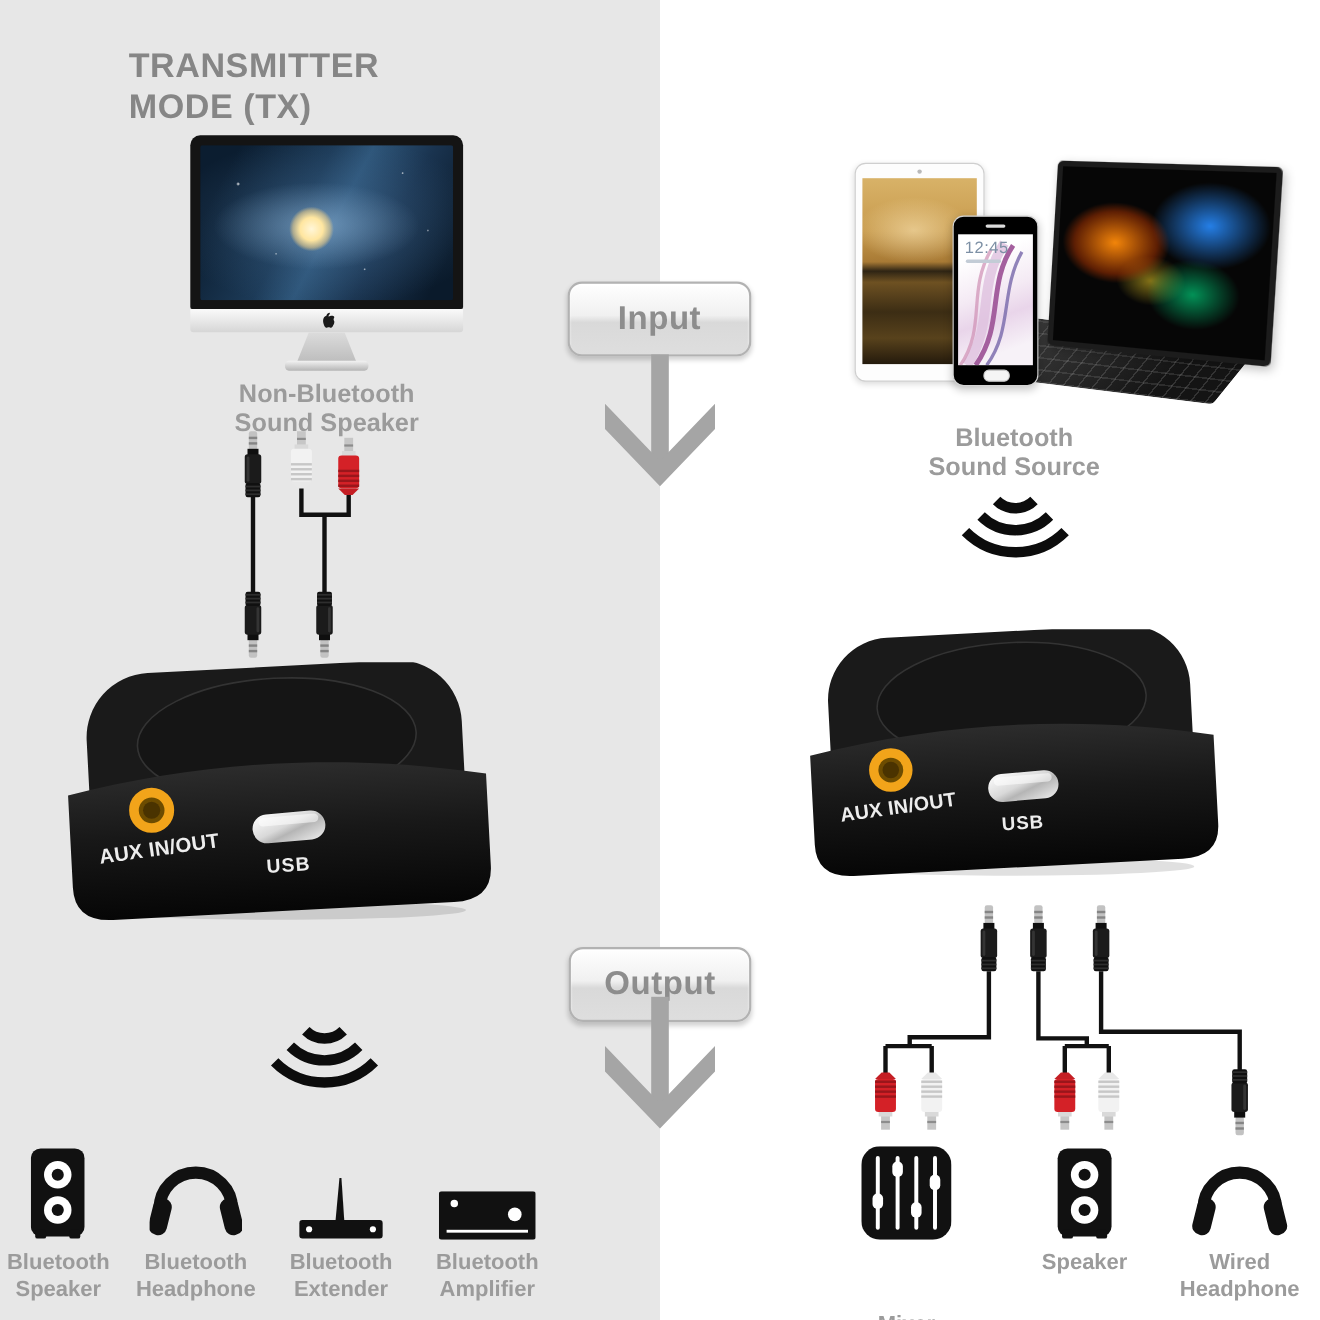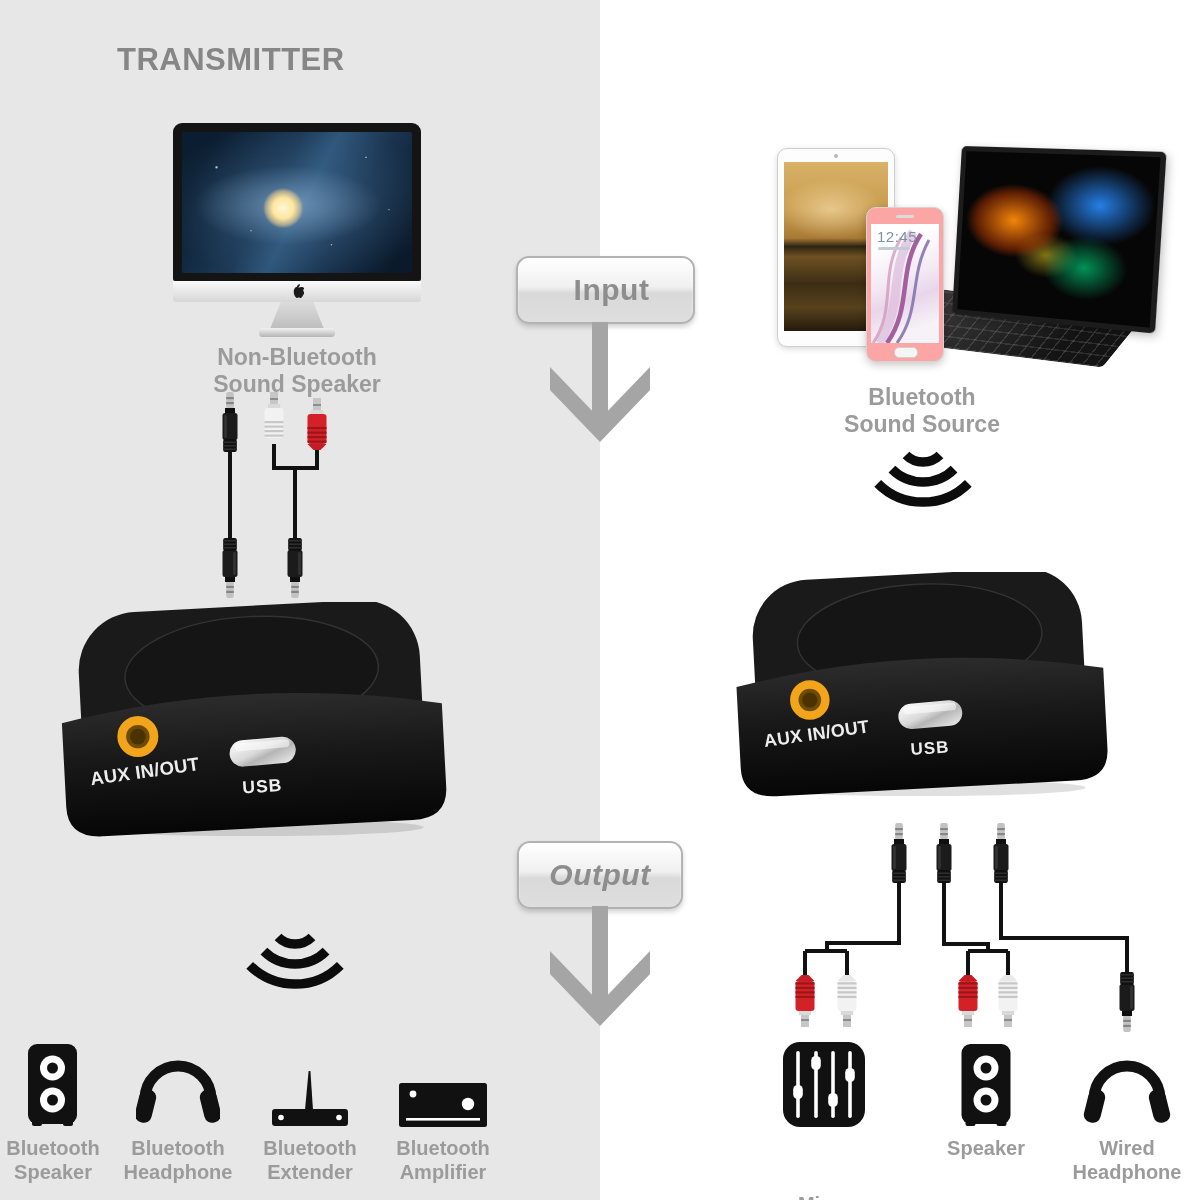--- a/index.html
+++ b/index.html
@@ -56,21 +56,21 @@
       radial-gradient(ellipse 55px 42px at 66% 68%, rgba(0,220,130,.65), transparent 72%),
       radial-gradient(ellipse 42px 30px at 46% 62%, rgba(255,220,40,.5), transparent 72%),
       #060606;
     border:5px solid #1c1c1c;border-radius:5px;box-shadow:2px 3px 8px rgba(0,0,0,.25);}
   .laptop-base{position:absolute;left:-4px;top:148px;width:216px;height:58px;
     transform:rotateZ(7deg) skewX(-32deg);transform-origin:left top;border-radius:4px;
     background:
       repeating-linear-gradient(90deg, rgba(160,160,160,.22) 0 1.5px, transparent 1.5px 13px),
       repeating-linear-gradient(0deg, rgba(160,160,160,.18) 0 1.5px, transparent 1.5px 11px),
       linear-gradient(100deg,#3c3c3c,#141414 75%);}
-  .phone{position:absolute;left:96px;top:67px;width:76px;height:153px;background:#fca5a5;
+  .phone{position:absolute;left:96px;top:56px;width:76px;height:153px;background:#000000;
     border:1px solid #d4d4d4;border-radius:10px;box-shadow:0 3px 8px rgba(0,0,0,.22);z-index:5;}
   .phone-screen{position:absolute;left:4px;top:16px;right:4px;bottom:18px;overflow:hidden;
     background:linear-gradient(160deg,#ffffff 18%,#f4eaf4 45%,#e9d5ea 62%,#f7f2f8 85%);}
   .phone-time{position:absolute;left:6px;top:4px;font-size:15px;color:#7d90a5;letter-spacing:.5px;}
   .phone-date{position:absolute;left:7px;top:23px;width:32px;height:3px;border-radius:2px;background:#c3ccd6;}
   .phone-home{position:absolute;left:50%;bottom:3px;width:22px;height:9px;margin-left:-11px;
     border:1.5px solid #cfcfcf;border-radius:5px;background:#f5f5f5;}
   .phone-slit{position:absolute;left:50%;top:7px;width:18px;height:3px;margin-left:-9px;border-radius:2px;background:#dcdcdc;}
 </style>
 </head>
@@ -195,20 +195,21 @@
           <rect x="28.2" y="14" width="9.6" height="14" rx="4.5"></rect>
           <rect x="45.2" y="51" width="9.6" height="14" rx="4.5"></rect>
           <rect x="62.2" y="26" width="9.6" height="14" rx="4.5"></rect>
         </g>
       </g>
     </defs>
   </svg>
 
   <div class="abs mode-title" style="left:117px;top:42px;width:360px;">
     <div>TRANSMITTER</div>
+    <div>MODE (TX)</div>
   </div>
 
   <div class="abs" style="left:173px;top:123px;width:248px;height:215px;">
     <div class="imac-bezel">
       <div class="imac-display"></div>
     </div>
     <div class="imac-chin">
       <svg width="13" height="15" viewBox="0 0 13 15">
         <path fill="#1a1a1a" d="M8.9,0.1c0.1,0.9-0.3,1.8-0.8,2.4C7.5,3.2,6.6,3.7,5.8,3.6C5.7,2.7,6.1,1.9,6.6,1.3C7.2,0.7,8.1,0.2,8.9,0.1z M11.9,11.6c-0.5,1.1-1.1,2.2-2,2.3c-0.8,0-1.1-0.5-2.1-0.5c-1,0-1.3,0.5-2.1,0.5c-0.9,0-1.6-1.2-2.1-2.3C2.5,9.3,2.3,6.2,3.6,4.5C4.2,3.6,5.2,3.1,6.2,3.1c0.8,0,1.5,0.5,2.1,0.5c0.5,0,1.4-0.6,2.4-0.5c0.7,0,1.9,0.3,2.6,1.3c-1.5,1-1.3,3.3,0.2,4.1C13.2,9.4,12.8,10.4,11.9,11.6z"></path>
       </svg>
@@ -258,26 +259,26 @@
     </svg>
   <div class="abs out-label" style="left:240px;top:1136px;width:140px;">Bluetooth
 Extender</div>
 
   <svg class="abs" style="left:399px;top:1083px;" width="88" height="44" viewBox="0 0 88 44">
       <use href="#ic-amplifier"></use>
     </svg>
   <div class="abs out-label" style="left:373px;top:1136px;width:140px;">Bluetooth
 Amplifier</div>
 
-  <div class="abs pill-btn" style="left:516px;top:256px;width:163px;height:64px;padding-left:12px;">Input</div>
+  <div class="abs pill-btn" style="left:516px;top:256px;width:163px;height:64px;">Input</div>
   <svg class="abs" style="left:543px;top:322px;" width="114" height="126" viewBox="0 0 114 126">
     <use href="#downarrow" transform="translate(57,0)"></use>
   </svg>
 
-  <div class="abs pill-btn" style="left:517px;top:841px;width:162px;height:64px;font-style:italic;">Output</div>
+  <div class="abs pill-btn" style="left:517px;top:861px;width:162px;height:64px;">Output</div>
   <svg class="abs" style="left:543px;top:906px;" width="114" height="126" viewBox="0 0 114 126">
     <use href="#downarrow" transform="translate(57,0)"></use>
   </svg>
 
   <div class="abs mode-title" style="left:748px;top:42px;width:360px;">
   </div>
 
   <div class="abs" style="left:770px;top:140px;width:390px;height:215px;">
     <div class="laptop">
       <div class="laptop-base"></div>

